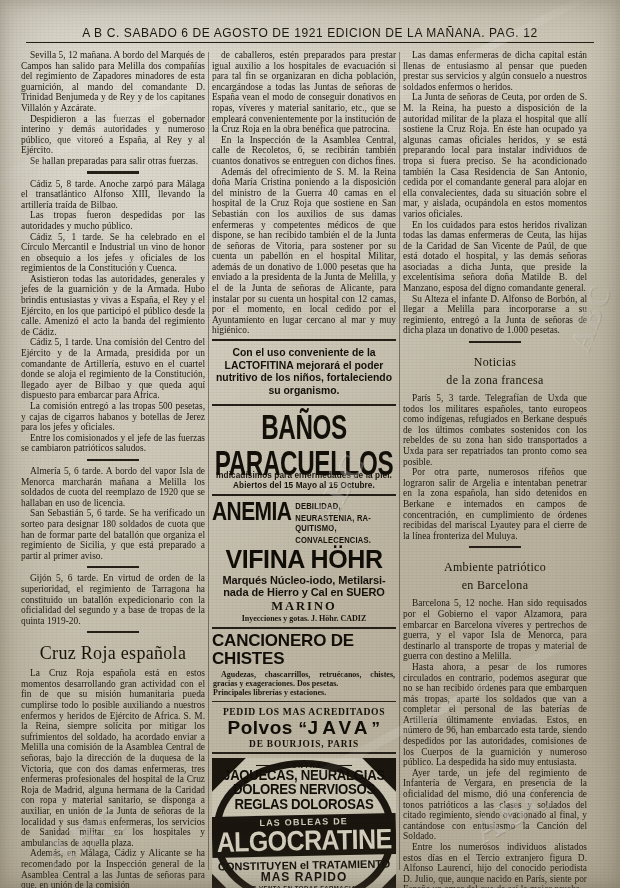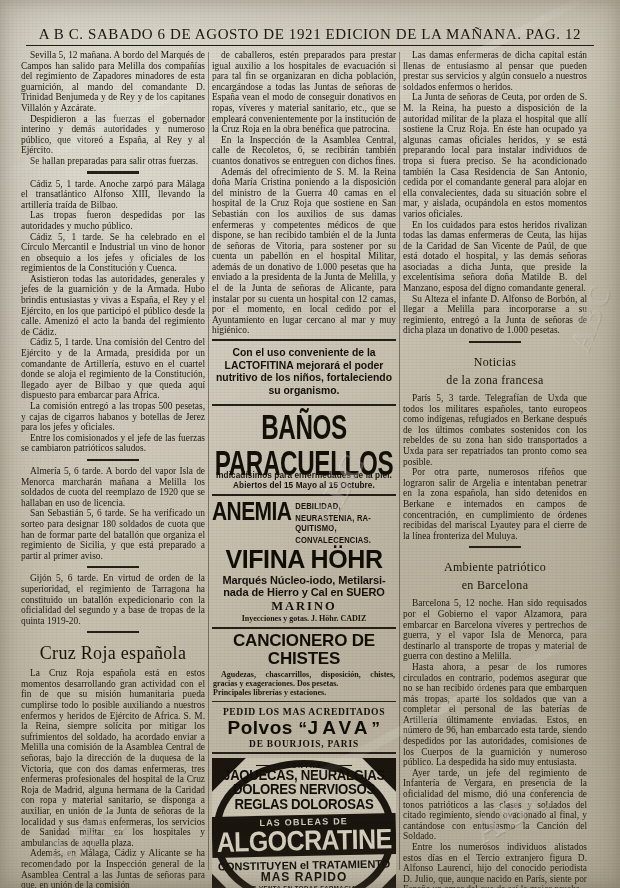--- a/index.html
+++ b/index.html
@@ -31,22 +31,22 @@
       repeating-linear-gradient(90deg, rgba(60,50,35,.13) 0 1px, rgba(255,255,255,0) 1px 4px);
   }
   .sheet{position:absolute;inset:0;}
 
   
   .masthead{
     position:absolute;left:26px;top:26px;width:568px;
     text-align:center;
   }
   .masthead .mh-line{
-    font-family:Liberation Serif, serif;
-    font-size:15px;letter-spacing:.6px;white-space:nowrap;
+    font-family:Liberation Sans, sans-serif;
+    font-size:12px;letter-spacing:.6px;white-space:nowrap;
     color:#18150f;
   }
   .masthead .mh-rule{
     margin-top:2px;height:0;border-top:1.4px solid #201c15;
   }
 
   
   .cols{
     position:absolute;left:18px;top:50px;width:584px;height:830px;
     display:flex;gap:0;
@@ -138,21 +138,21 @@
     font-family:Liberation Serif, serif;font-weight:bold;
     font-size:12.5px;line-height:14px;text-align:center;letter-spacing:2px;color:#14110a;
   }
   .vifina-foot{
     font-family:"Liberation Serif", serif;font-weight:bold;
     font-size:8px;line-height:10px;text-align:center;color:#17130c;margin-top:1px;
   }
 
   .canc-title{
     font-family:"Liberation Sans", sans-serif;font-weight:bold;
-    font-size:17px;line-height:18px;text-align:center;letter-spacing:-.2px;
+    font-size:17px;line-height:18px;letter-spacing:-.2px;
     margin:2px 0 2px;color:#110e08;
   }
   .canc-body{
     font-family:"Liberation Serif", serif;font-weight:bold;
     font-size:8px;line-height:9.4px;text-align:justify;color:#1a160e;padding:0 1px;
   }
   .canc-body .ind{text-indent:8px;display:block;}
 
   .java-pedid{
     font-family:"Liberation Serif", serif;font-weight:bold;
@@ -265,21 +265,21 @@
 
     <div class="col">
       <p class="body">Sevilla 5, 12 mañana. A bordo del Marqués de Campos han salido para Melilla dos compañías del regimiento de Zapadores minadores de esta guarnición, al mando del comandante D. Trinidad Benjumeda y de Rey y de los capitanes Villalón y Azcárate.</p>
       <p class="body">Despidieron a las fuerzas el gobernador interino y demás autoridades y numeroso público, que vitoreó a España, al Rey y al Ejército.</p>
       <p class="body">Se hallan preparadas para salir otras fuerzas.</p>
 
       <div class="sep">
           <i></i>
         </div>
 
-      <p class="body">Cádiz 5, 1 tarde. Anoche zarpó para Málaga el transatlántico Alfonso XIII, llevando la artillería traída de Bilbao.</p>
+      <p class="body">Cádiz 5, 8 tarde. Anoche zarpó para Málaga el transatlántico Alfonso XIII, llevando la artillería traída de Bilbao.</p>
       <p class="body">Las tropas fueron despedidas por las autoridades y mucho público.</p>
       <p class="body">Cádiz 5, 1 tarde. Se ha celebrado en el Círculo Mercantil e Industrial un vino de honor en obsequio a los jefes y oficiales de los regimientos de la Constitución y Cuenca.</p>
       <p class="body">Asistieron todas las autoridades, generales y jefes de la guarnición y de la Armada. Hubo brindis entusiastas y vivas a España, el Rey y el Ejército, en los que participó el público desde la calle. Amenizó el acto la banda del regimiento de Cádiz.</p>
       <p class="body">Cádiz 5, 1 tarde. Una comisión del Centro del Ejército y de la Armada, presidida por un comandante de Artillería, estuvo en el cuartel donde se aloja el regimiento de la Constitución, llegado ayer de Bilbao y que queda aquí dispuesto para embarcar para Africa.</p>
       <p class="body">La comisión entregó a las tropas 500 pesetas, y cajas de cigarros habanos y botellas de Jerez para los jefes y oficiales.</p>
       <p class="body">Entre los comisionados y el jefe de las fuerzas se cambiaron patrióticos saludos.</p>
 
       <div class="sep">
           <i></i>
         </div>
@@ -334,21 +334,21 @@
         <div class="vifina-sub">Marqués Núcleo-iodo, Metilarsi-</div>
         <div class="vifina-sub">nada de Hierro y Cal en SUERO</div>
         <div class="vifina-marino">MARINO</div>
         <div class="vifina-foot">Inyecciones y gotas. J. Höhr. CADIZ</div>
         <div class="ad-rule"></div>
       </div>
 
       <div class="ad">
         <div class="canc-title">CANCIONERO DE CHISTES</div>
         <div class="canc-body">
-          <span class="ind">Agudezas, chascarrillos, disposición, chistes, gracias y exageraciones. Dos pesetas.</span>
+          <span class="ind">Agudezas, chascarrillos, retruécanos, chistes, gracias y exageraciones. Dos pesetas.</span>
           <span>Principales librerías y estaciones.</span>
         </div>
         <div class="ad-rule thin"></div>
       </div>
 
       <div class="ad">
         <div class="java-pedid">PEDID LOS MAS ACREDITADOS</div>
         <div class="java-main">
           <span>Polvos</span>
           <span class="q">“</span><span class="jword">JAVA</span><span class="q">”</span>

